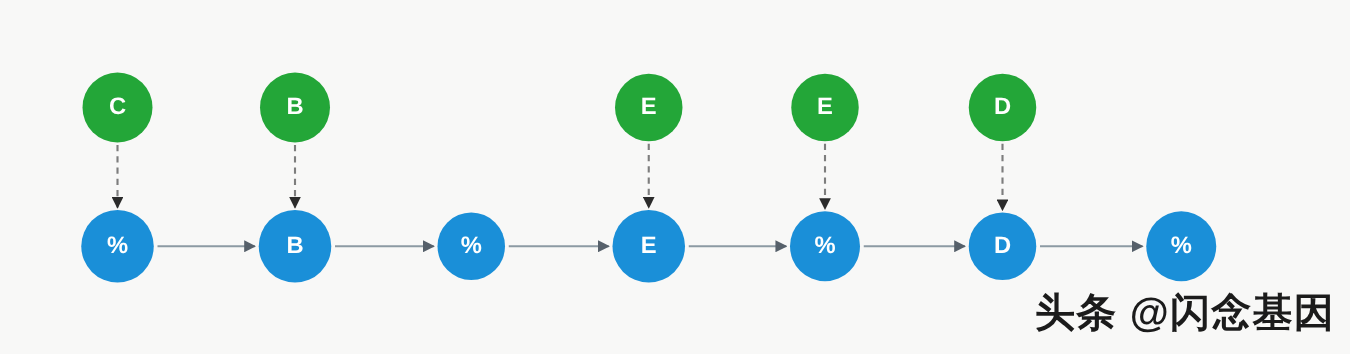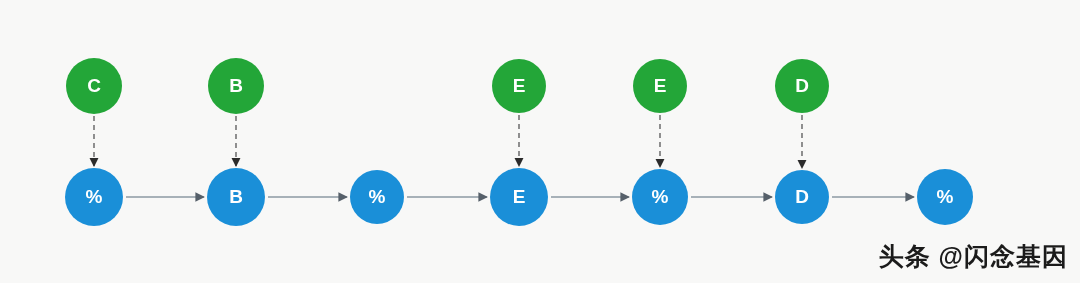--- a/index.html
+++ b/index.html
@@ -41,21 +41,21 @@
   }
   .node-label {
     display: block;
     text-align: center;
     transform: translateY(-1px);
   }
   #watermark {
     position: absolute;
     right: 12px;
     bottom: 10px;
-    font-size: 25px;
+    font-size: 32px;
     font-weight: bold;
     color: #1b1b1b;
     letter-spacing: 1px;
     white-space: nowrap;
     user-select: none;
   }
 </style>
 </head>
 <body style="background: rgb(248, 248, 247);">
 

